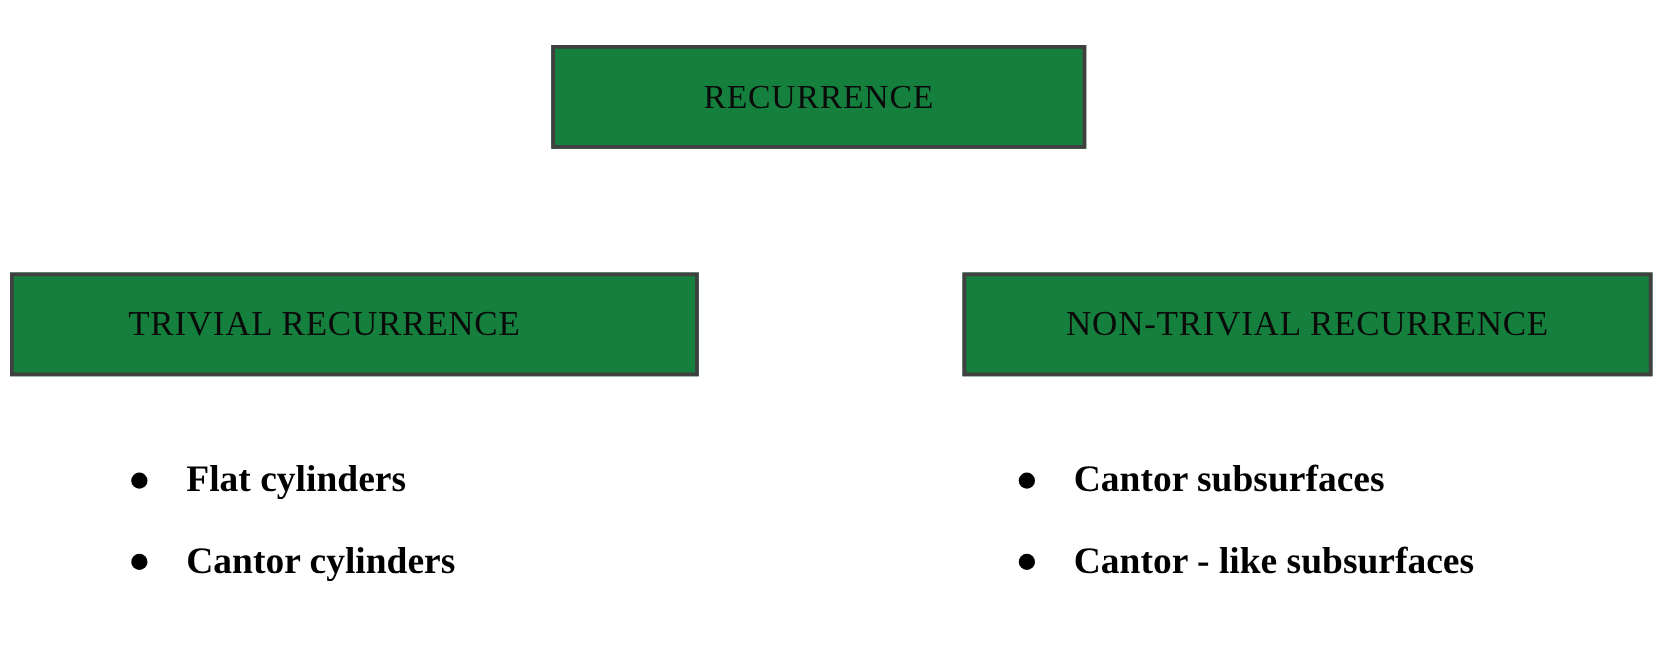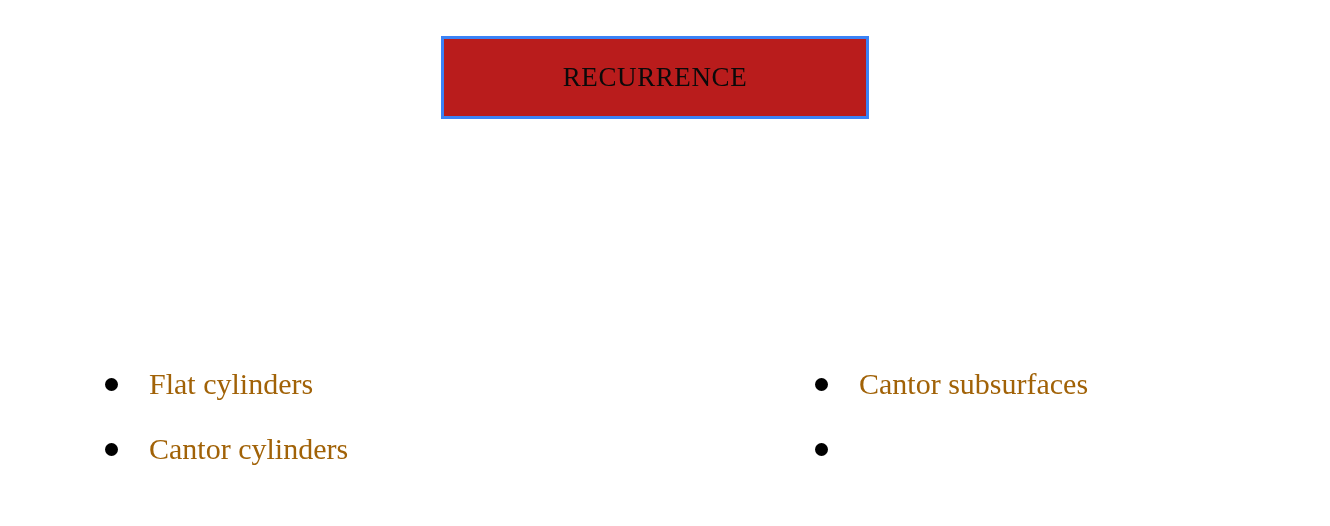--- a/index.html
+++ b/index.html
@@ -20,22 +20,22 @@
     position: absolute;
     inset: 0;
     width: 1330px;
     height: 526px;
   }
 
   
   .node-box {
     position: absolute;
     box-sizing: border-box;
-    border: 3px solid #3b82f6;
-    background: #b91c1c;
+    border: 3px solid #404040;
+    background: #15803d;
     display: flex;
     align-items: center;
     justify-content: center;
   }
   .node-label {
     font-family: "Liberation Serif", "DejaVu Serif", serif;
     color: #0a0a0a;
     letter-spacing: 0.6px;
     white-space: nowrap;
     line-height: 1;
@@ -80,22 +80,23 @@
     list-style: none;
     margin: 0;
     padding: 0;
   }
   .bullet-item {
     position: relative;
     height: 65px;
     line-height: 65px;
     padding-left: 44px;
     font-size: 30px;
-    color: #a16207;
+    color: #000000;
     white-space: nowrap;
+    font-weight: bold;
   }
   .bullet-dot {
     position: absolute;
     left: 0;
     top: 50%;
     width: 13px;
     height: 13px;
     margin-top: -6px;
     border-radius: 50%;
     background: #000000;
@@ -116,36 +117,43 @@
 </style>
 </head>
 <body>
 
 <div class="canvas">
 
   <div class="node-box" id="box-root">
     <span class="node-label">RECURRENCE</span>
   </div>
 
+  <div class="node-box" id="box-trivial">
+    <span class="node-label">TRIVIAL RECURRENCE</span>
+  </div>
 
+  <div class="node-box" id="box-nontrivial">
+    <span class="node-label">NON-TRIVIAL RECURRENCE</span>
+  </div>
 
   <ul class="bullet-list" id="list-trivial">
     <li class="bullet-item">
       <span class="bullet-dot"></span>
       <span class="bullet-text">Flat cylinders</span>
     </li>
     <li class="bullet-item">
       <span class="bullet-dot"></span>
       <span class="bullet-text">Cantor cylinders</span>
     </li>
   </ul>
 
   <ul class="bullet-list" id="list-nontrivial">
     <li class="bullet-item">
       <span class="bullet-dot"></span>
       <span class="bullet-text">Cantor subsurfaces</span>
     </li>
     <li class="bullet-item">
       <span class="bullet-dot"></span>
+      <span class="bullet-text">Cantor - like subsurfaces</span>
     </li>
   </ul>
 
 </div>
 
 </body></html>

